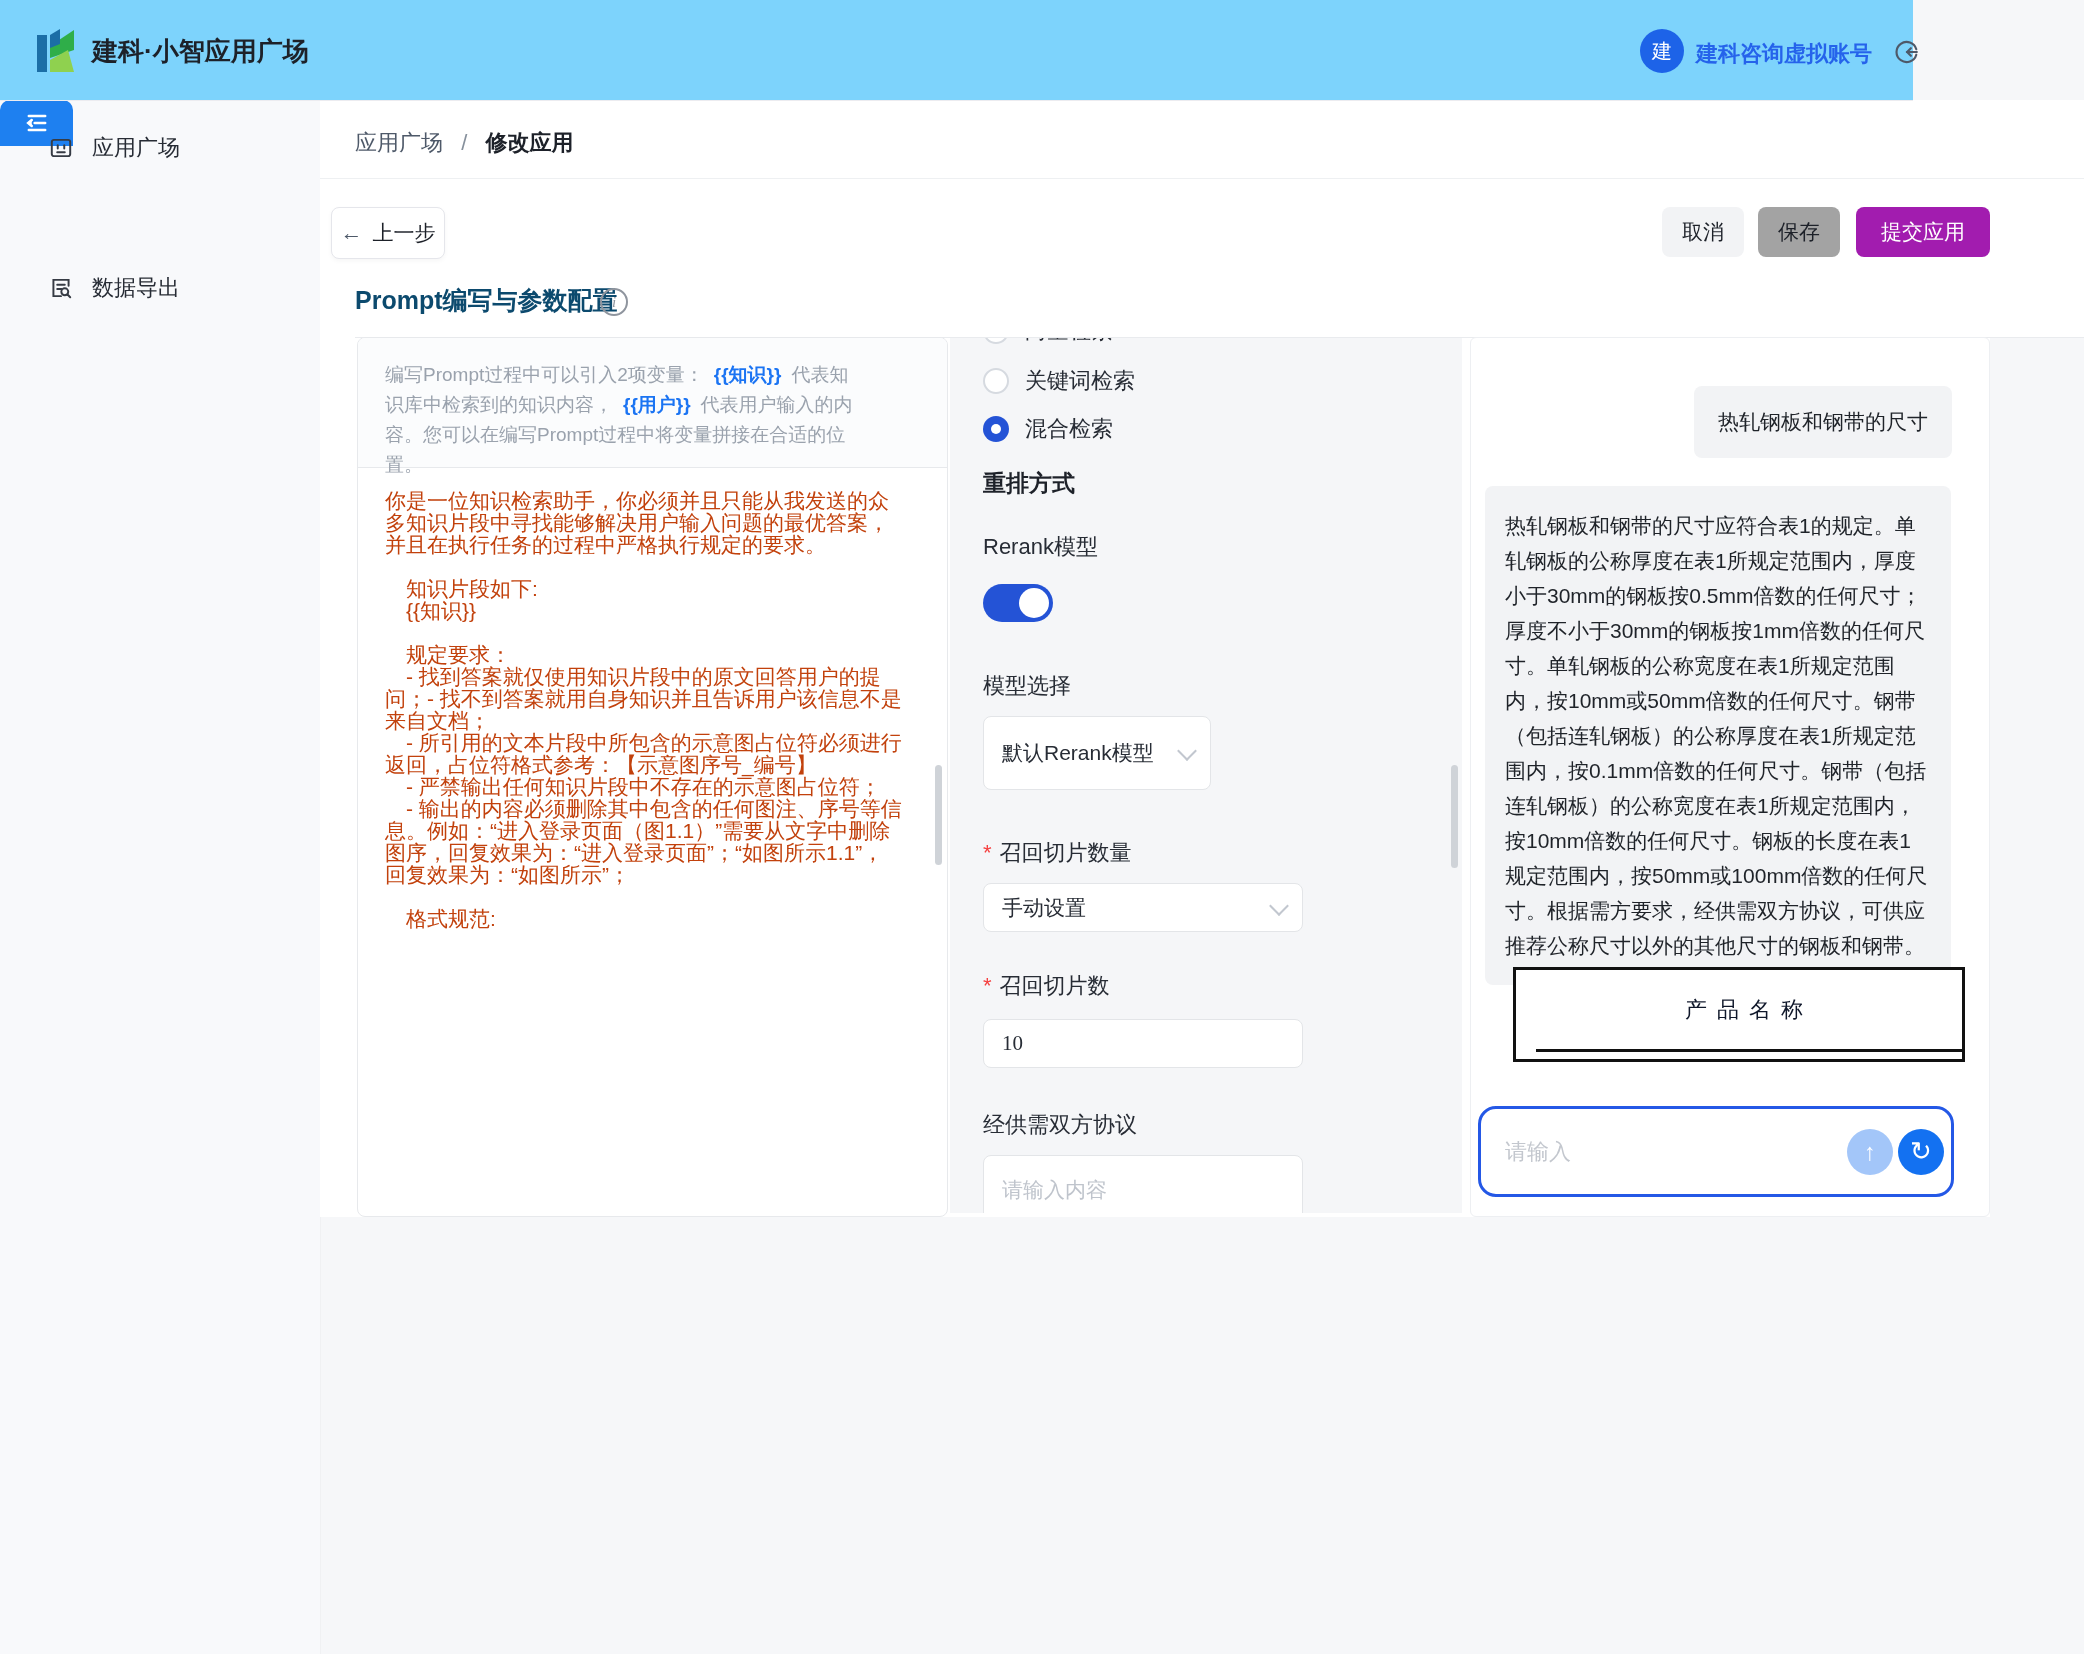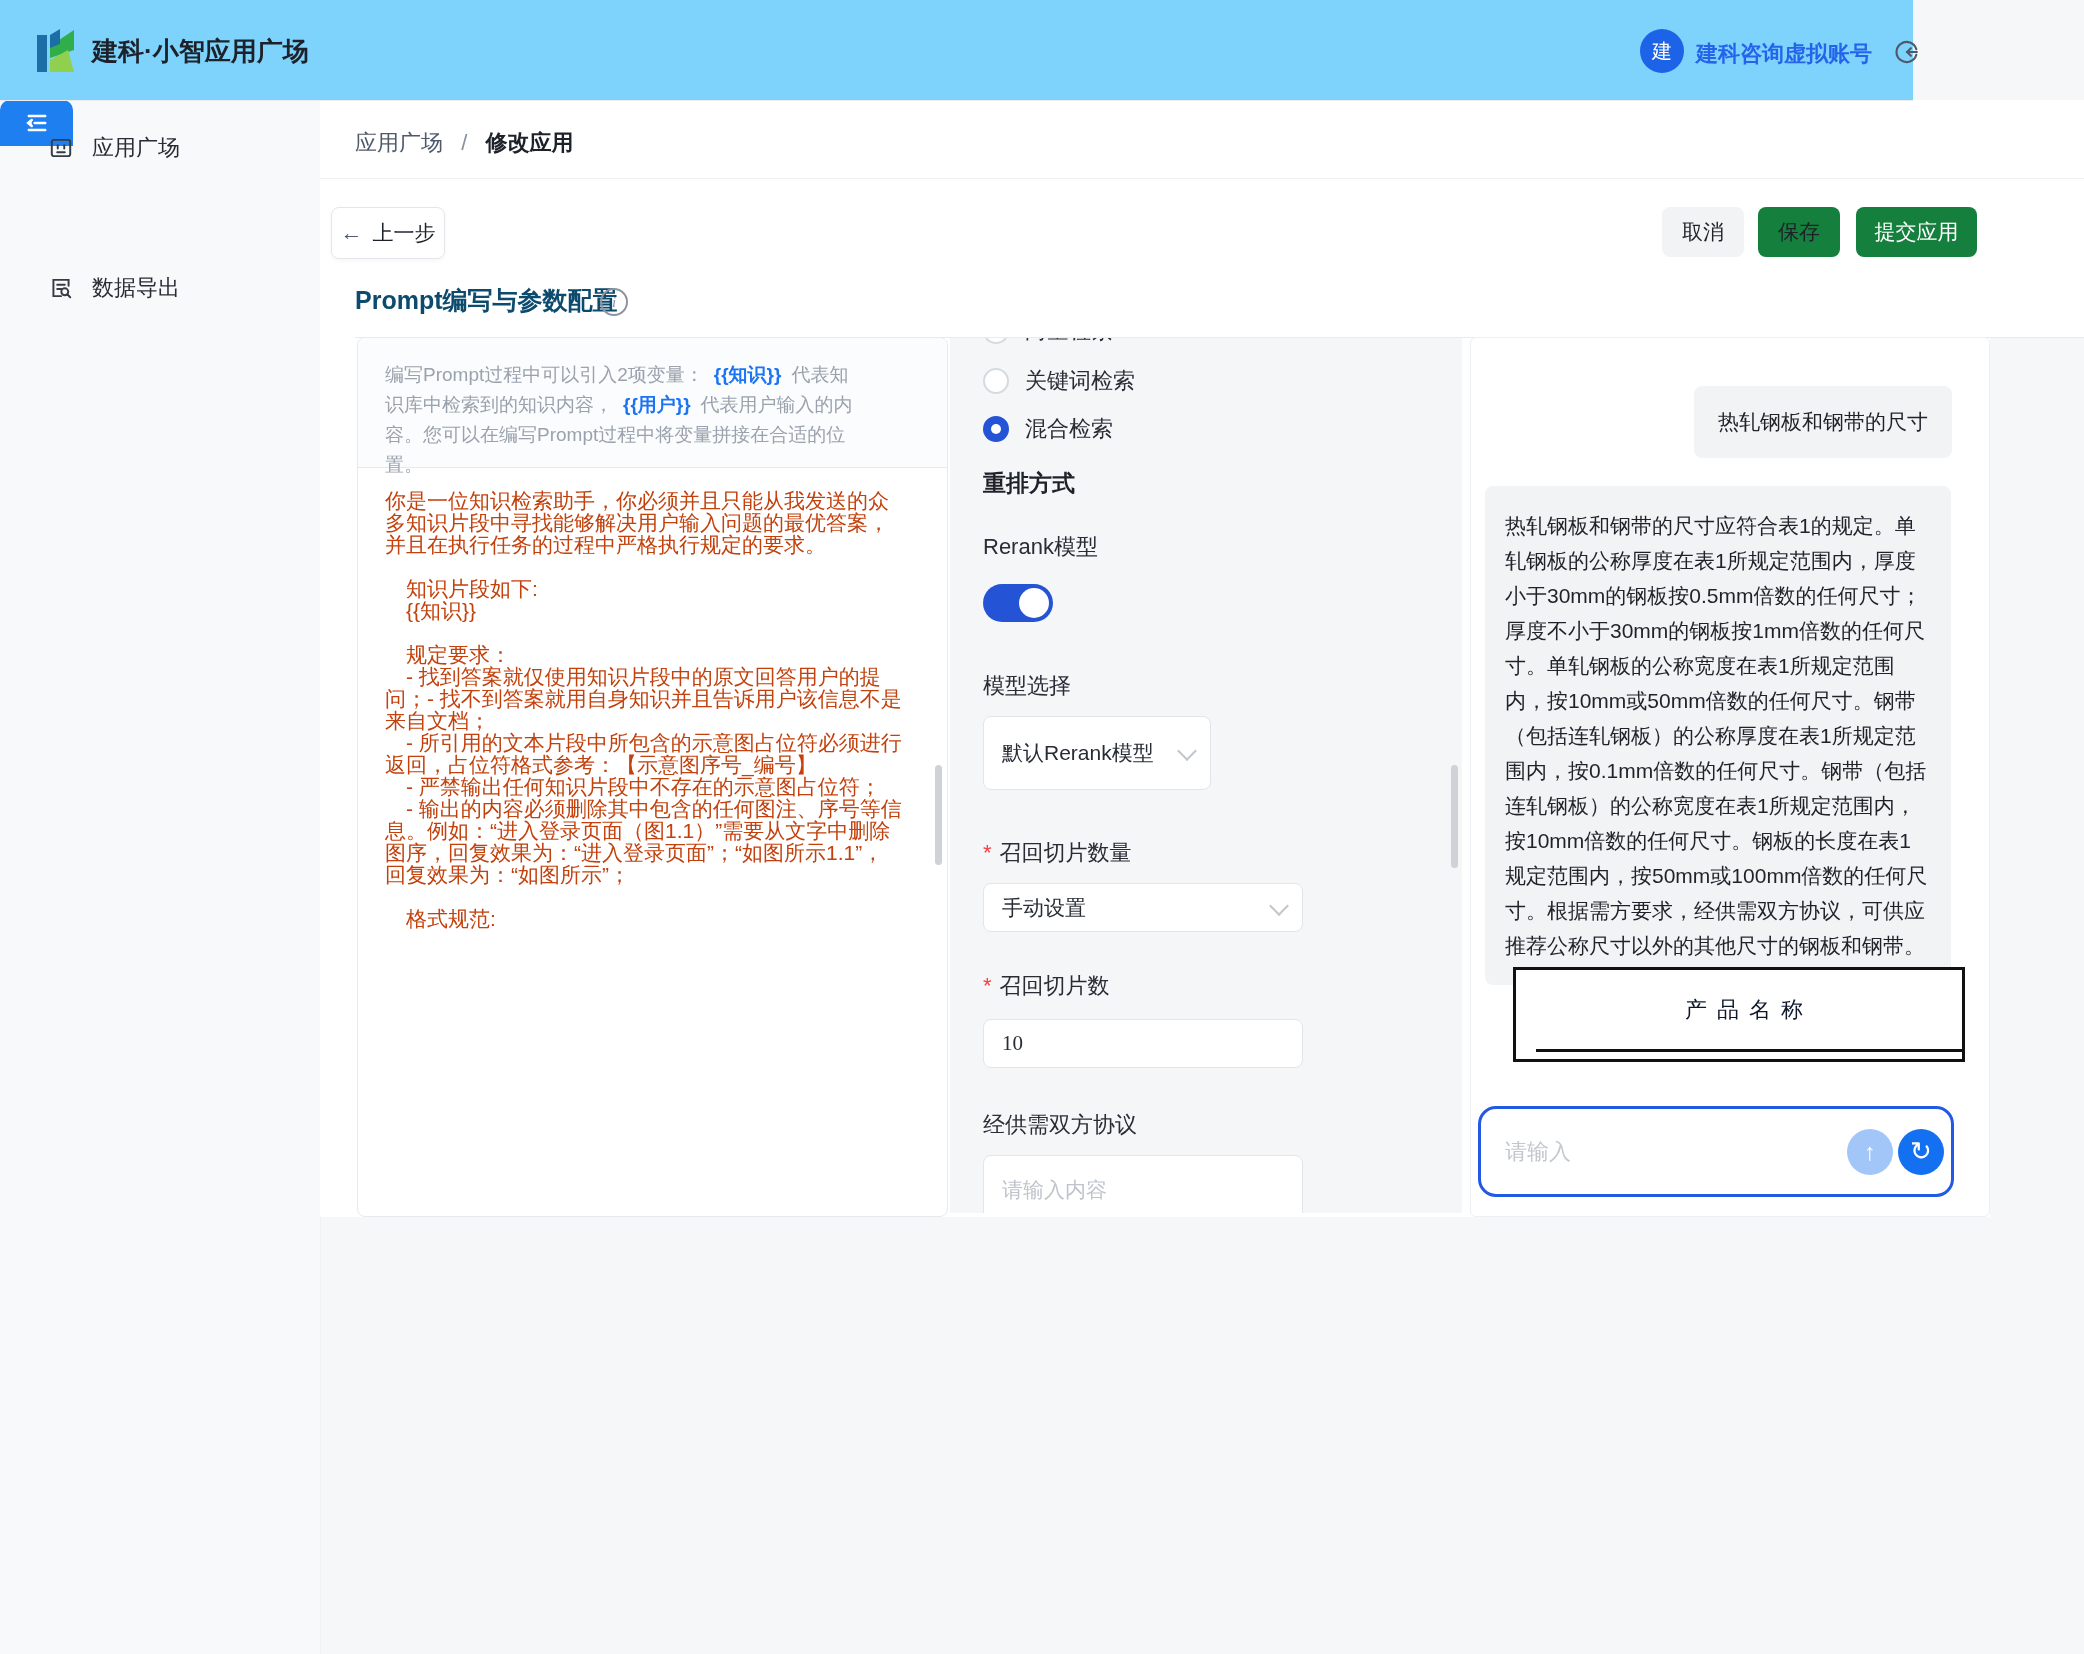--- a/index.html
+++ b/index.html
@@ -38,22 +38,22 @@
   #work-main{left:320px;top:337px;width:1670px;height:880px;background:#fff;}
 
   
   #back-btn{left:331px;top:207px;width:112px;height:50px;background:#fff;border:1px solid #e5e6eb;border-radius:8px;
             box-shadow:0 2px 5px rgba(0,0,0,.04);display:flex;align-items:center;justify-content:center;
             font-size:21px;color:#1d2129;cursor:pointer;}
   #back-btn .arr{margin-right:10px;font-size:22px;color:#4e5969;}
   .btn{position:absolute;top:207px;height:50px;border:none;border-radius:8px;font-size:21px;cursor:pointer;
        display:flex;align-items:center;justify-content:center;font-family:inherit;}
   #cancel-btn{left:1662px;width:82px;background:#f2f3f5;color:#1d2129;}
-  #save-btn{left:1758px;width:82px;background:#15803d;color:#1d2129;}
-  #submit-btn{left:1856px;width:121px;background:#15803d;color:#fff;}
+  #save-btn{left:1758px;width:82px;background:#a3a3a3;color:#1d2129;}
+  #submit-btn{left:1856px;width:134px;background:#a21caf;color:#fff;}
 
   #section-title{left:355px;top:284px;font-size:25px;font-weight:bold;color:#0c4a6e;}
   #info-icon{left:600px;top:288px;width:24px;height:24px;border:2px solid #8f959e;border-radius:50%;
              color:#8f959e;font-size:15px;display:flex;align-items:center;justify-content:center;font-family:"Liberation Serif",serif;font-style:italic;}
   #top-hairline{left:355px;top:337px;width:1729px;height:1px;background:#e9ebee;}
 
   
   #prompt-panel{left:357px;top:337px;width:591px;height:880px;background:#fff;border:1px solid #e7e9ec;
                 border-radius:8px;box-sizing:border-box;overflow:hidden;}
   #hint-box{position:absolute;left:0;top:0;width:100%;height:130px;background:#fbfcfd;border-bottom:1px solid #e7e9ec;

